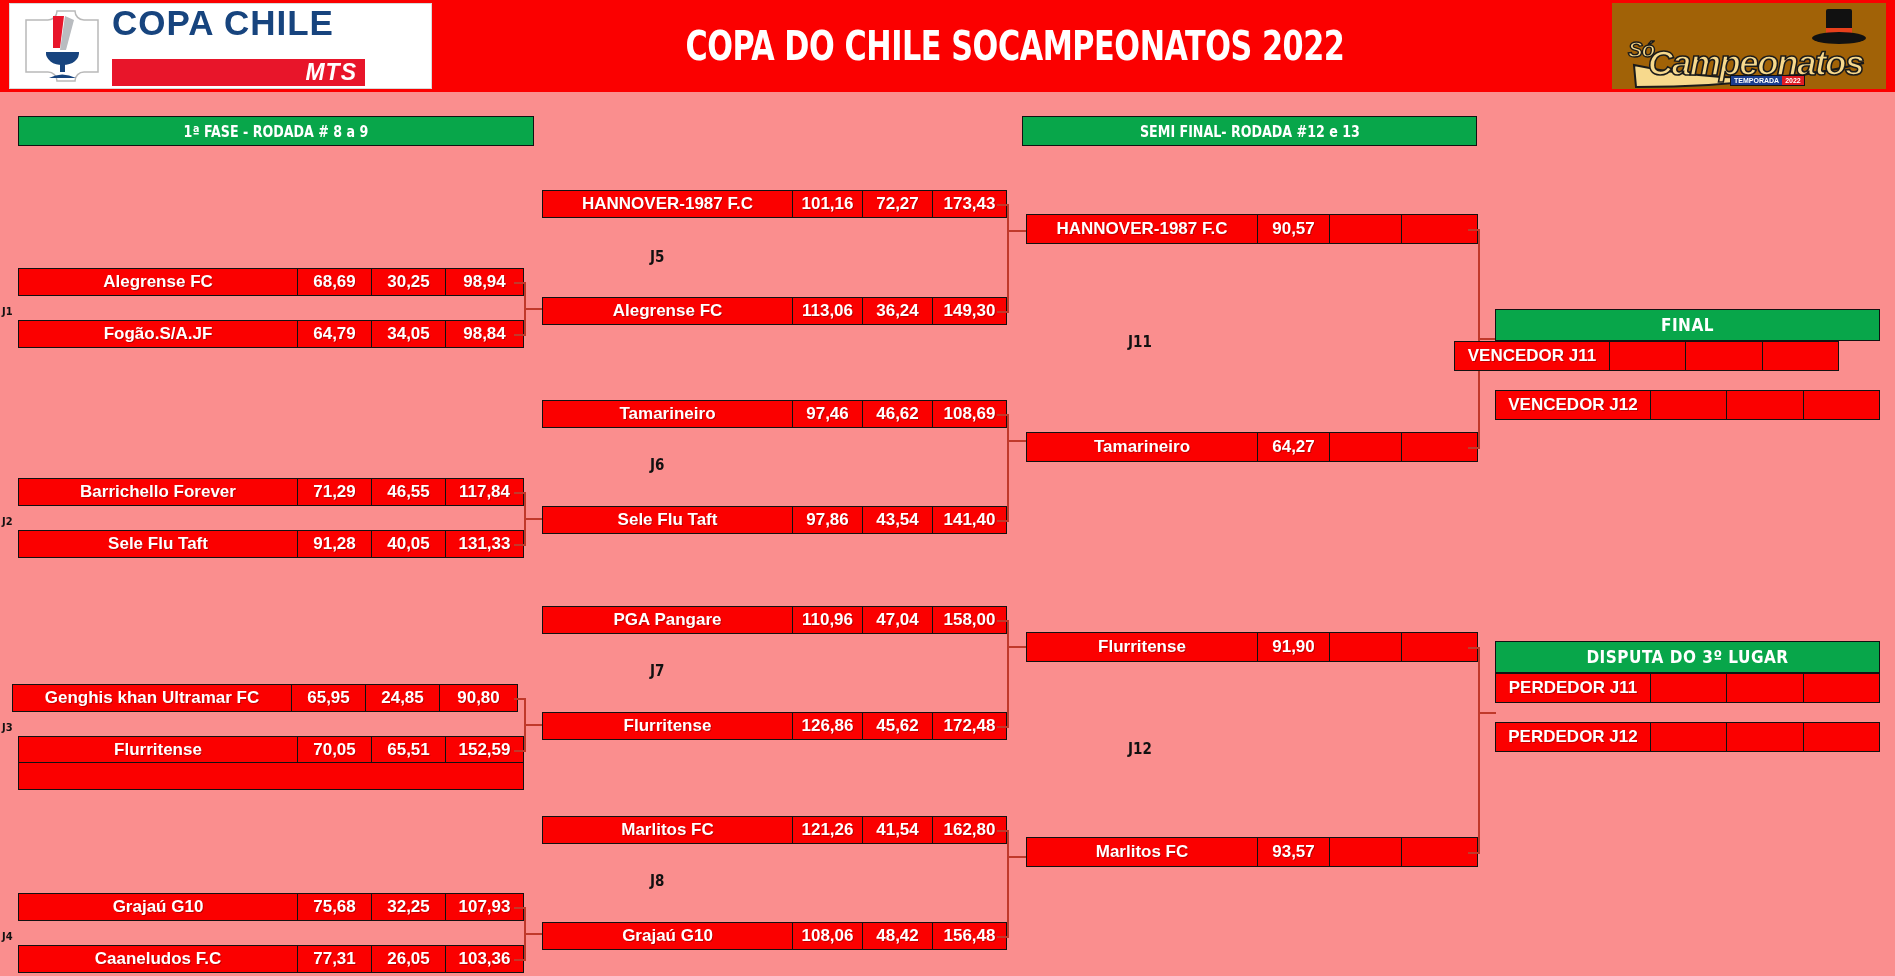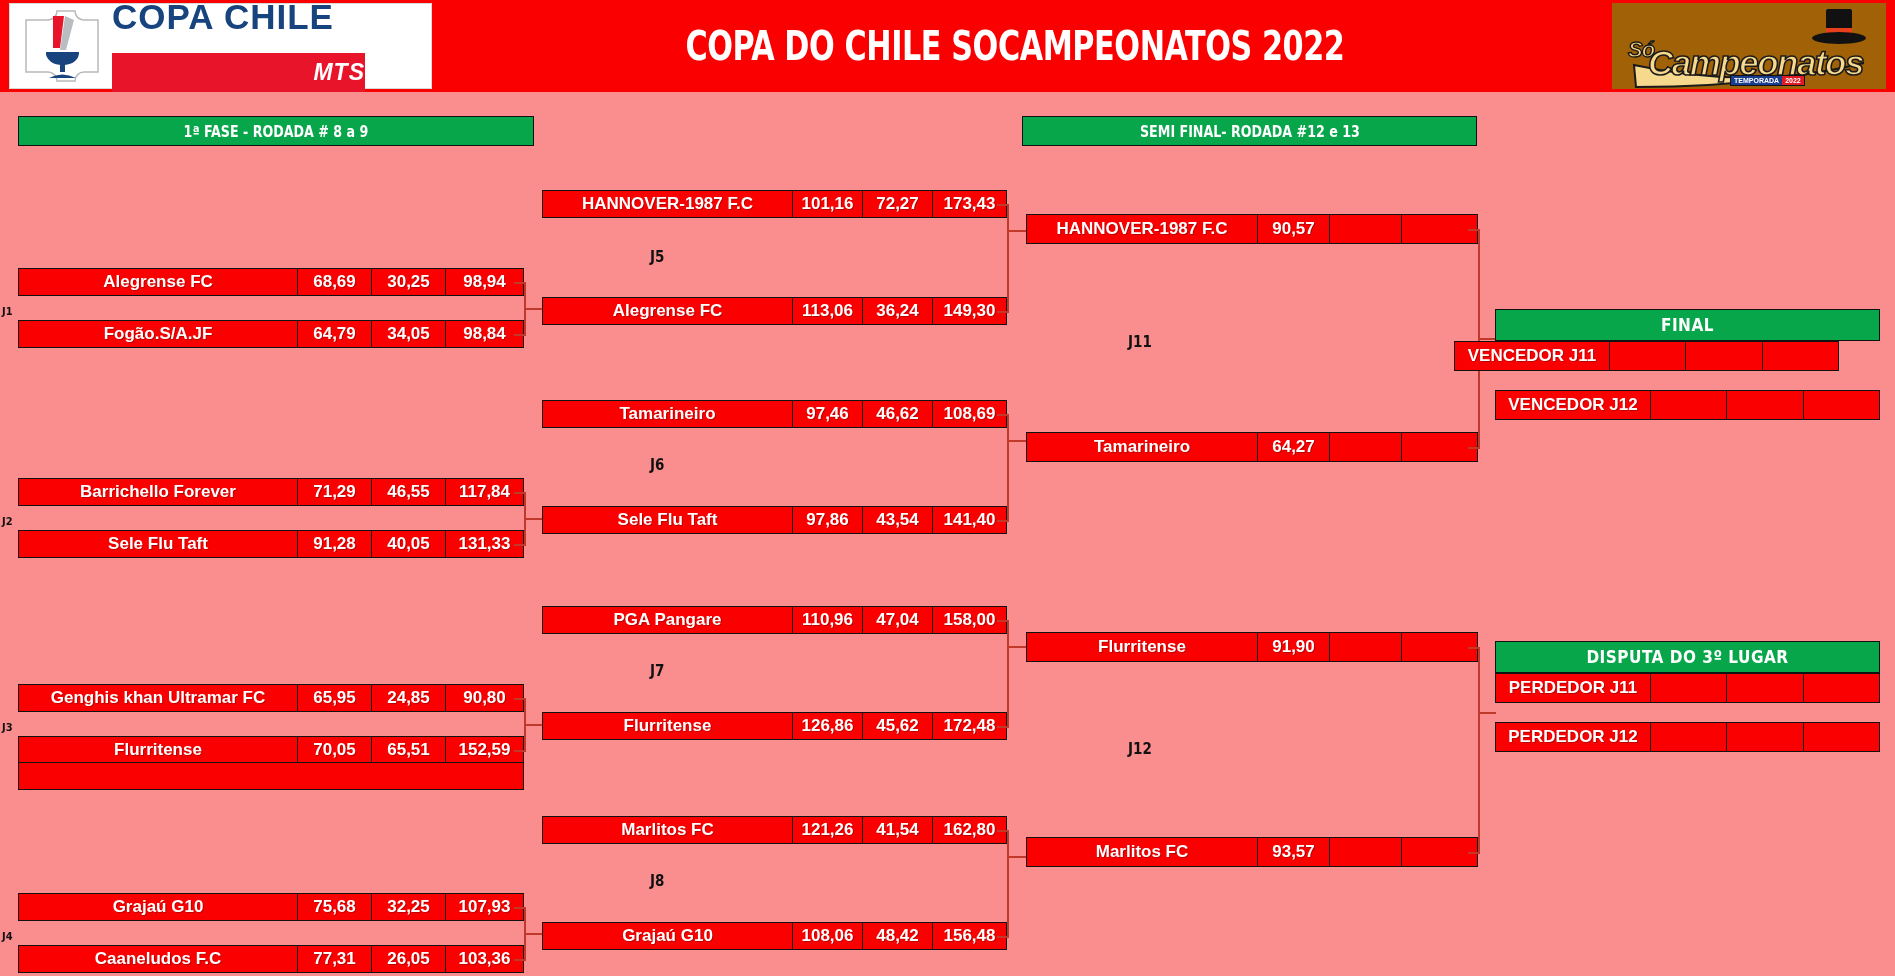--- a/index.html
+++ b/index.html
@@ -25,23 +25,23 @@
     position: relative; width: 92px; height: 76px; flex: 0 0 92px;
   }
   .logo-left .badge svg { width: 92px; height: 76px; display: block; }
   .logo-left .wordmark { margin-left: 4px; }
   .logo-left .wm-top {
     font-family: "Liberation Sans", sans-serif;
     font-weight: bold; font-size: 35px; letter-spacing: 1px;
     color: #17447e; line-height: 0.95;
   }
   .logo-left .wm-bar {
-    margin-top: 19px; background: #e8152a; height: 39px;
+    margin-top: 19px; background: #e8152a; height: 27px;
     display: flex; align-items: center; justify-content: flex-end;
-    width: 253px;
+    padding-right: 8px; width: 253px;
   }
   .logo-left .wm-bar span {
     color: #ffffff; font-weight: bold; font-style: italic;
     font-size: 23px; letter-spacing: 1px;
   }
 
   .banner-title {
     position: absolute; left: 440px; top: 0px; width: 1150px; height: 92px;
     display: flex; align-items: center; justify-content: center;
     color: #ffffff; font-weight: bold; font-size: 41px;
@@ -208,21 +208,21 @@
     <div class="tcell" style="width:74px">91,28</div>
     <div class="tcell" style="width:74px">40,05</div>
     <div class="tcell" style="width:78px">131,33</div>
   </div>
   <div class="jlabel jlabel-sm" style="left:2px; top:515px;">J2</div>
   <div class="conn conn-v" style="left:524px; top:492px; height:52px;"></div>
   <div class="conn conn-h" style="left:514px; top:492px; width:12px;"></div>
   <div class="conn conn-h" style="left:514px; top:544px; width:12px;"></div>
   <div class="conn conn-h" style="left:524px; top:518px; width:22px;"></div>
 
-  <div class="team-row" style="left:18px; top:684px; width:506px;">
+  <div class="team-row" style="left:12px; top:684px; width:506px;">
     <div class="tname">Genghis khan Ultramar FC</div>
     <div class="tcell" style="width:74px">65,95</div>
     <div class="tcell" style="width:74px">24,85</div>
     <div class="tcell" style="width:78px">90,80</div>
   </div>
   <div class="team-row" style="left:18px; top:736px; width:506px;">
     <div class="tname">Flurritense</div>
     <div class="tcell" style="width:74px">70,05</div>
     <div class="tcell" style="width:74px">65,51</div>
     <div class="tcell" style="width:78px">152,59</div>

